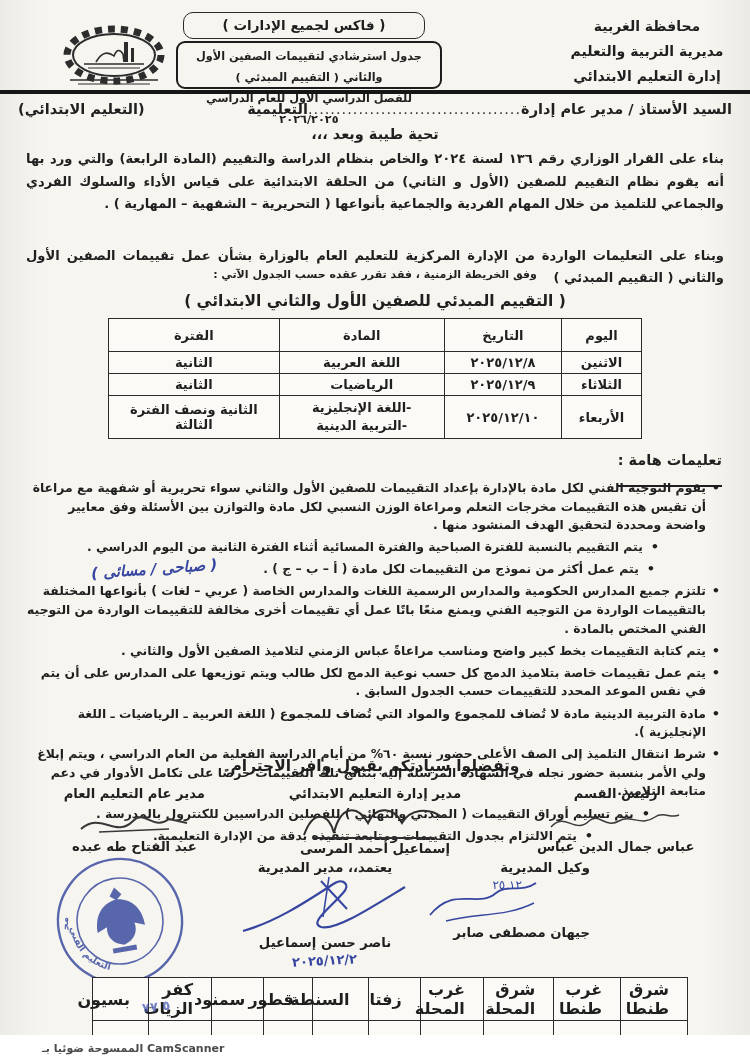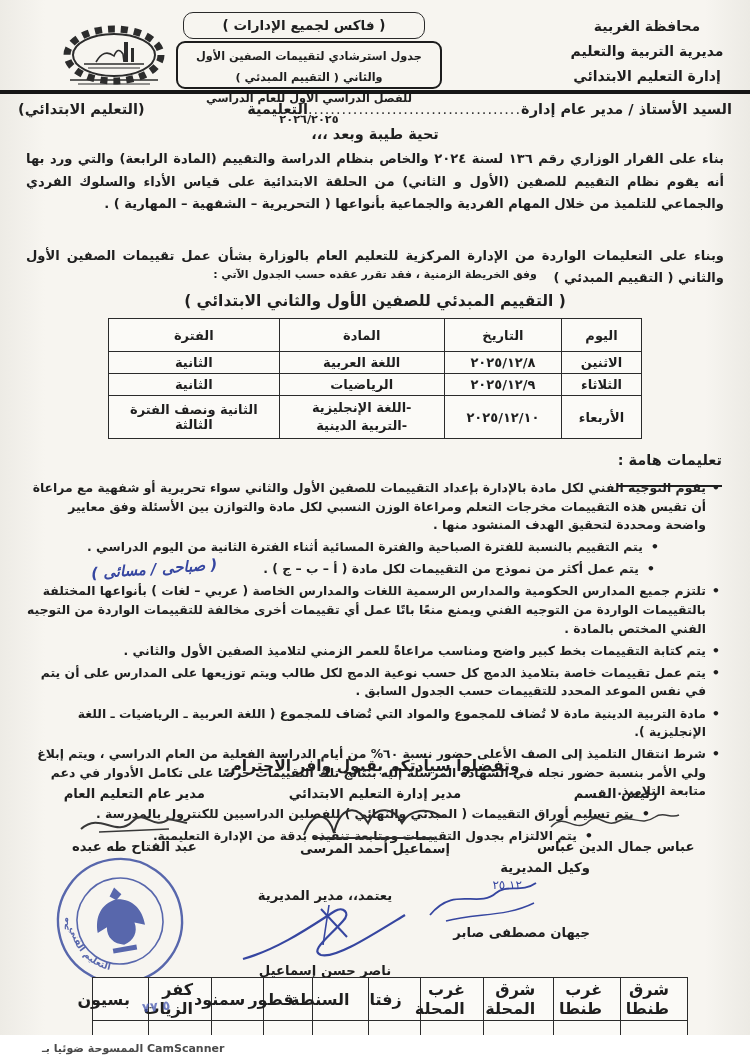--- a/index.html
+++ b/index.html
@@ -48,21 +48,21 @@
         font-size:15px;margin-right:46px;letter-spacing:1px;}
 
   
   .closing{top:757px;left:0;right:0;text-align:center;font-size:15.5px;font-weight:800;}
   .sigrow1{top:786px;right:14px;left:14px;display:flex;}
   .sigcol{flex:1;text-align:center;}
   .sig-title{font-size:13.2px;font-weight:800;}
   .sig-name{font-size:13.2px;font-weight:800;margin-top:-2px;}
   .sigsvg{display:block;margin:0 auto;}
   .wakeel{top:860px;right:160px;width:210px;}
-  .approve{top:860px;left:200px;width:250px;text-align:center;margin-top:28px;}
+  .approve{top:860px;left:200px;width:250px;text-align:center;}
   .hand-date{color:#3646a0;font-size:13px;font-weight:700;transform:rotate(-3deg);display:inline-block;margin-top:1px;}
   .stamp{top:853px;left:52px;opacity:.85;}
 
   
   .districts{top:977px;right:62px;width:596px;border-collapse:collapse;table-layout:fixed;background:#fbfaf7;}
   .districts td,.districts th{border:1.5px solid #2b2b2b;font-size:16px;font-weight:700;text-align:center;padding:2px 18px;}
   .districts th{height:21px;}
   .districts td{height:19px;}
   .scribble{top:999px;left:142px;color:#4557b0;font-size:13px;font-weight:700;transform:rotate(-6deg);opacity:.75;}
 
@@ -170,21 +170,21 @@
         <span class="dot">•</span>
         <span>يتم عمل أكثر من نموذج من التقييمات لكل مادة ( أ – ب – ج ) .</span>
         <span class="hand">( صباحى / مسائى )</span>
       </div>
     <div class="item">
         <span class="dot">•</span>
         <span>تلتزم جميع المدارس الحكومية والمدارس الرسمية اللغات والمدارس الخاصة ( عربي – لغات ) بأنواعها المختلفة بالتقييمات الواردة من التوجيه الفني ويمنع منعًا باتًا عمل أي تقييمات أخرى مخالفة للتقييمات الواردة من التوجيه الفني المختص بالمادة .</span>
       </div>
     <div class="item">
         <span class="dot">•</span>
-        <span>يتم كتابة التقييمات بخط كبير واضح ومناسب مراعاةً للعمر الزمني لتلاميذ الصفين الأول والثاني .</span>
+        <span>يتم كتابة التقييمات بخط كبير واضح ومناسب مراعاةً عباس الزمني لتلاميذ الصفين الأول والثاني .</span>
       </div>
     <div class="item">
         <span class="dot">•</span>
         <span>يتم عمل تقييمات خاصة بتلاميذ الدمج كل حسب نوعية الدمج لكل طالب ويتم توزيعها على المدارس على أن يتم في نفس الموعد المحدد للتقييمات حسب الجدول السابق .</span>
       </div>
     <div class="item">
         <span class="dot">•</span>
         <span>مادة التربية الدينية مادة لا تُضاف للمجموع والمواد التي تُضاف للمجموع ( اللغة العربية ـ الرياضيات ـ اللغة الإنجليزية ).</span>
       </div>
     <div class="item">

